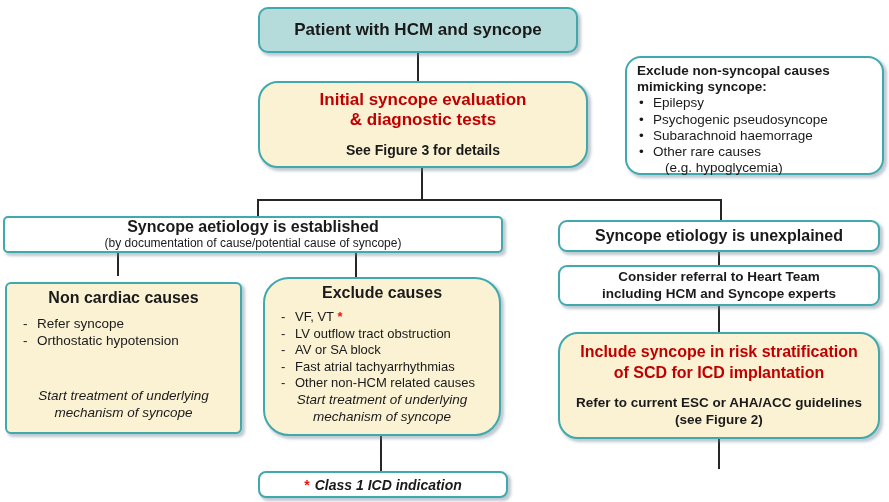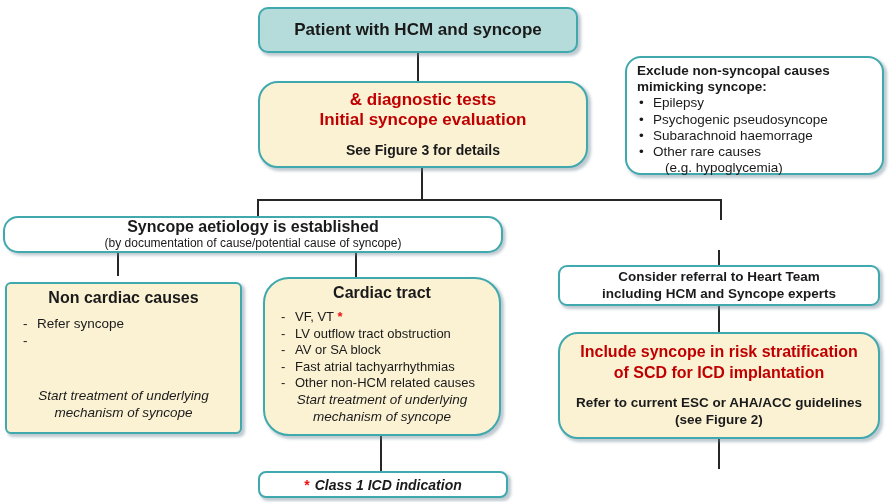--- a/index.html
+++ b/index.html
@@ -59,22 +59,22 @@
   <div class="vline" style="left:718px;top:250px;height:16px;"></div>
   <div class="vline" style="left:718px;top:305px;height:28px;"></div>
   <div class="vline" style="left:718px;top:438px;height:31px;"></div>
 
   <div class="box teal" style="left:258px;top:7px;width:320px;height:46px;border-radius:10px;">
     <div class="t-big">Patient with HCM and syncope</div>
   </div>
 
   <div class="box cream" style="left:258px;top:81px;width:330px;height:87px;border-radius:20px;padding:7px 4px 8px;justify-content:space-between;">
     <div>
+      <div class="t-big t-red">Initial syncope evaluation</div>
       <div class="t-big t-red">&amp; diagnostic tests</div>
-      <div class="t-big t-red">Initial syncope evaluation</div>
     </div>
     <div class="t-note">See Figure 3 for details</div>
   </div>
 
   <div class="box white" style="left:625px;top:56px;width:259px;height:119px;border-radius:16px;padding:5px 6px 4px 10px;justify-content:flex-start;">
     <div class="exc-head">Exclude non-syncopal causes</div>
     <div class="exc-head">mimicking syncope:</div>
     <div class="list" style="padding:0 0 0 2px;">
       <div class="li exc-li">
         <span class="mk">•</span>
@@ -89,42 +89,43 @@
         <span>Subarachnoid haemorrage</span>
       </div>
       <div class="li exc-li">
         <span class="mk">•</span>
         <span>Other rare causes</span>
       </div>
       <div class="exc-sub">(e.g. hypoglycemia)</div>
     </div>
   </div>
 
-  <div class="box white" style="left:3px;top:216px;width:500px;height:37px;border-radius:15px;">
+  <div class="box white" style="left:3px;top:216px;width:500px;height:37px;border-radius:5px;">
     <div class="t-head">Syncope aetiology is established</div>
     <div class="t-sub">(by documentation of cause/potential cause of syncope)</div>
   </div>
 
   <div class="box cream" style="left:5px;top:282px;width:237px;height:152px;border-radius:6px;padding:5px 4px 10px;justify-content:space-between;">
     <div class="t-head" style="margin-bottom:8px;">Non cardiac causes</div>
     <div class="list">
       <div class="li">
         <span class="mk">-</span>
         <span>Refer syncope</span>
       </div>
       <div class="li">
         <span class="mk">-</span>
+        <span>Orthostatic hypotension</span>
       </div>
     </div>
     <div style="flex:1;"></div>
     <div class="foot">Start treatment of underlying mechanism of syncope</div>
   </div>
 
   <div class="box cream" style="left:263px;top:277px;width:238px;height:159px;border-radius:26px;padding:5px 4px 9px;justify-content:flex-start;">
-    <div class="t-head" style="margin-bottom:7px;">Cardiac tract</div>
+    <div class="t-head" style="margin-bottom:7px;">Exclude causes</div>
     <div class="list" style="font-size:13px;line-height:1.27;">
       <div class="li">
         <span class="mk">-</span>
         <span><span>VF, VT</span> <span class="star">*</span></span>
       </div>
       <div class="li">
         <span class="mk">-</span>
         <span>LV outflow tract obstruction</span>
       </div>
       <div class="li">
@@ -142,20 +143,23 @@
     </div>
     <div style="flex:1;"></div>
     <div class="foot">Start treatment of underlying mechanism of syncope</div>
   </div>
 
   <div class="box white" style="left:258px;top:471px;width:250px;height:27px;border-radius:8px;flex-direction:row;gap:5px;">
     <span class="star" style="font-size:14px;">*</span>
     <span style="font-weight:bold;font-style:italic;font-size:14px;">Class 1 ICD indication</span>
   </div>
 
+  <div class="box white" style="left:558px;top:220px;width:322px;height:32px;border-radius:9px;">
+    <div class="t-head">Syncope etiology is unexplained</div>
+  </div>
 
   <div class="box white" style="left:558px;top:265px;width:322px;height:41px;border-radius:9px;">
     <div style="font-weight:bold;font-size:13.5px;line-height:1.25;">Consider referral to Heart Team</div>
     <div style="font-weight:bold;font-size:13.5px;line-height:1.25;">including HCM and Syncope experts</div>
   </div>
 
   <div class="box cream" style="left:558px;top:332px;width:322px;height:107px;border-radius:20px;padding:8px 4px 8px;justify-content:space-between;">
     <div>
       <div class="t-red" style="font-size:16px;line-height:1.3;">Include syncope in risk stratification</div>
       <div class="t-red" style="font-size:16px;line-height:1.3;">of SCD for ICD implantation</div>

